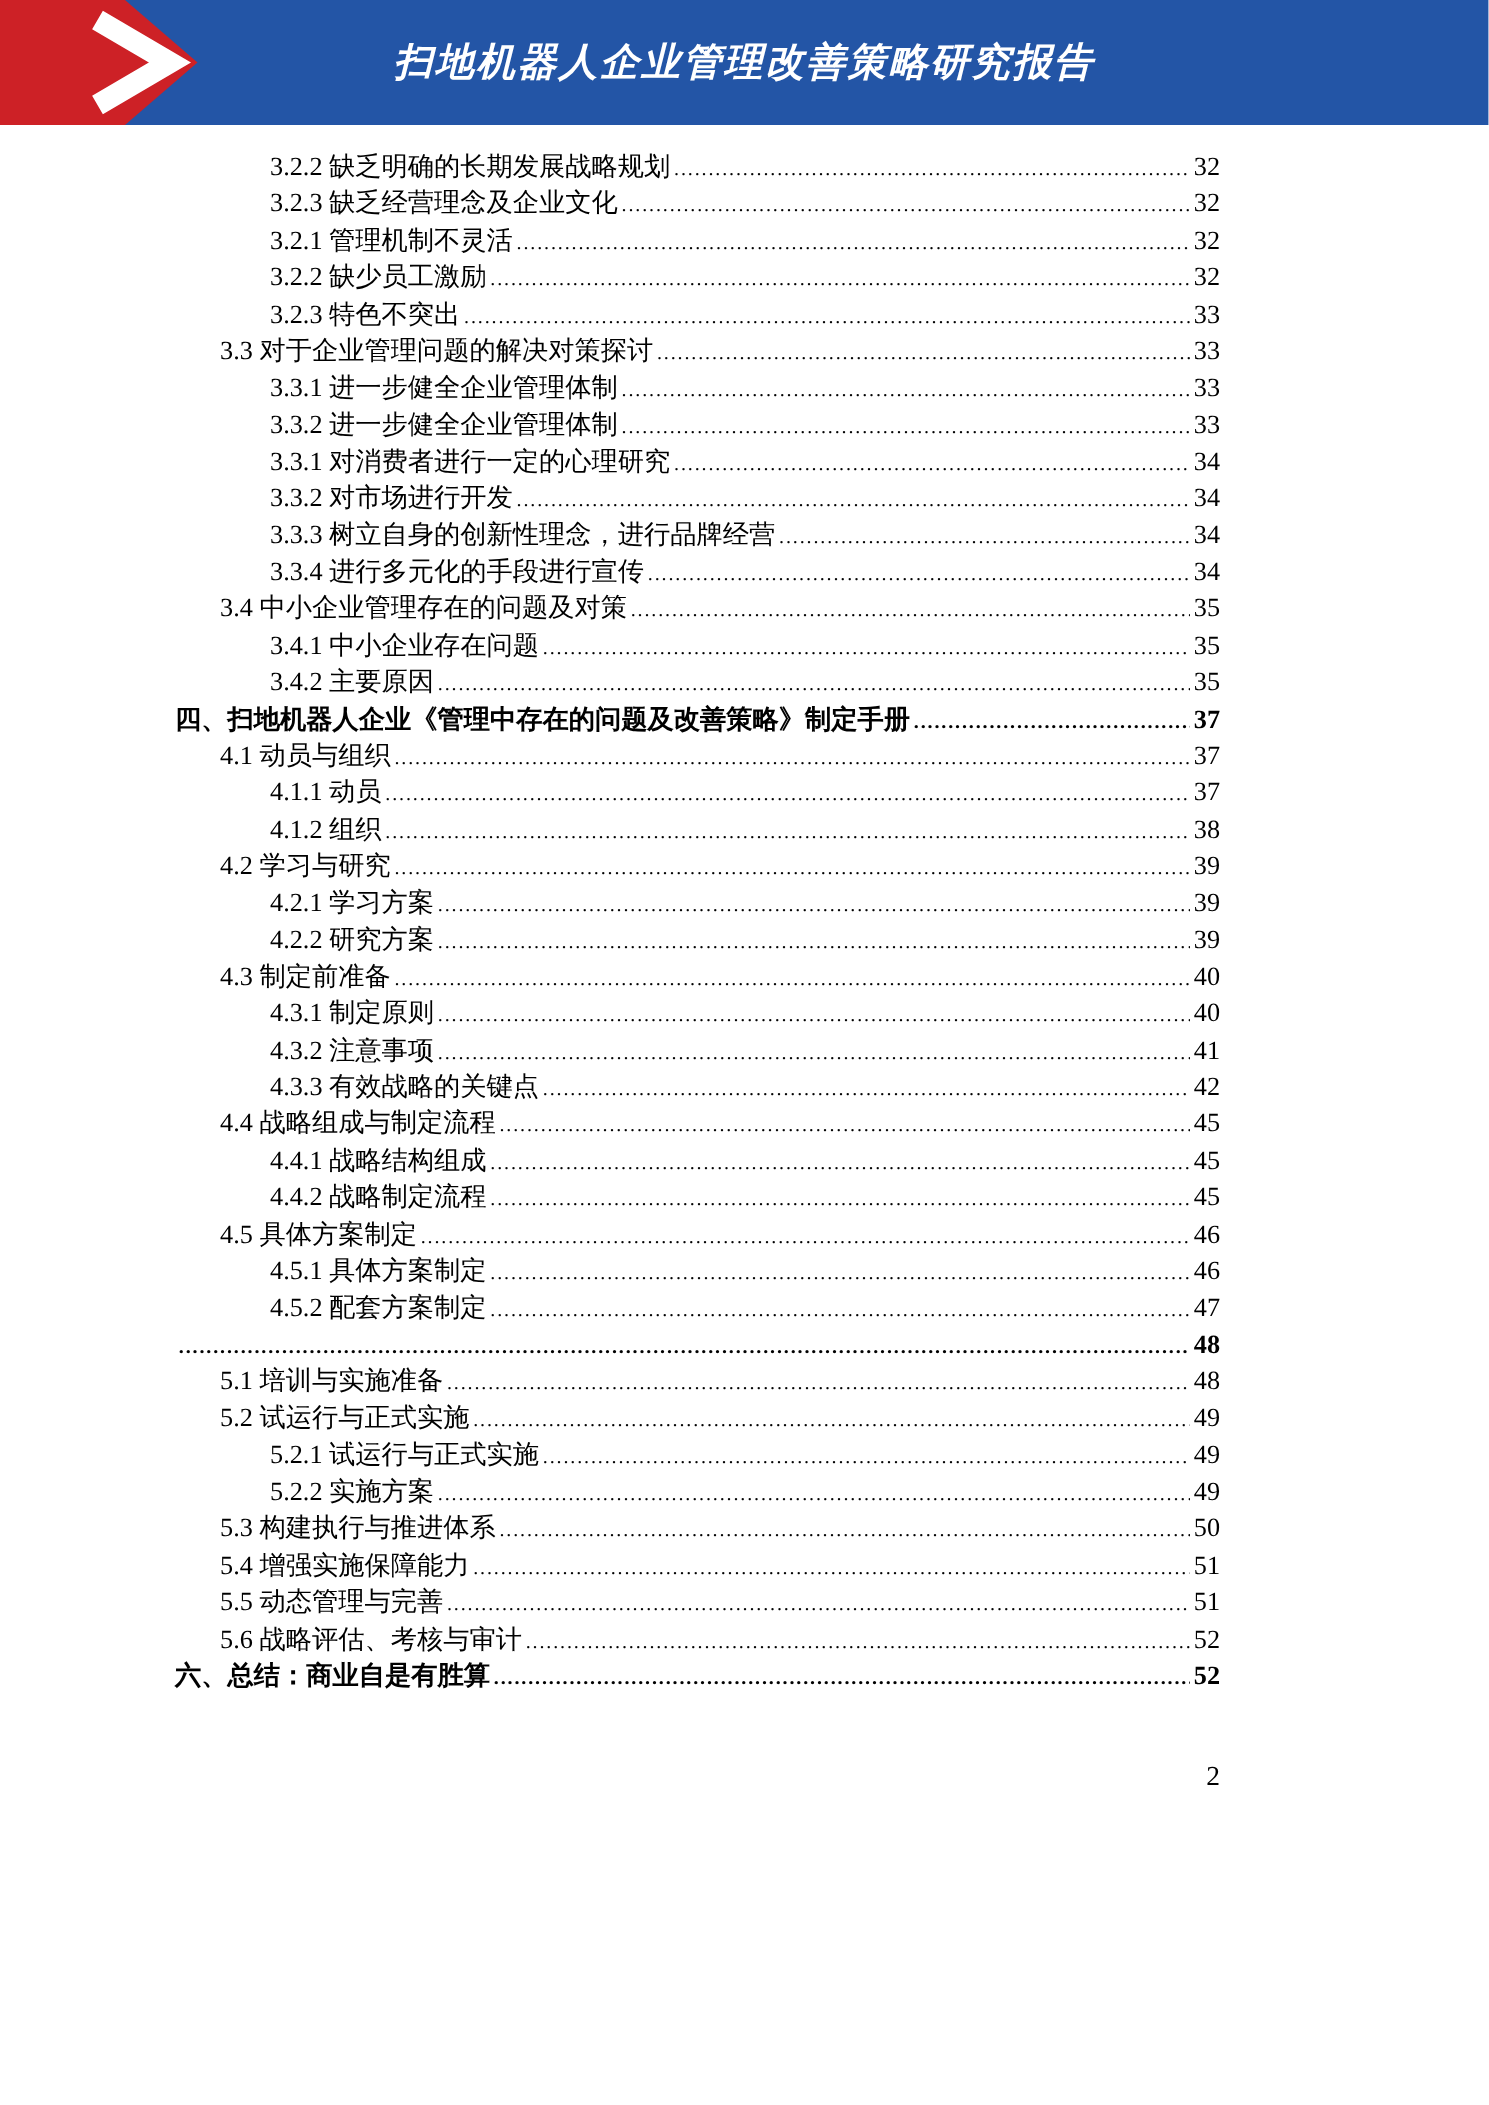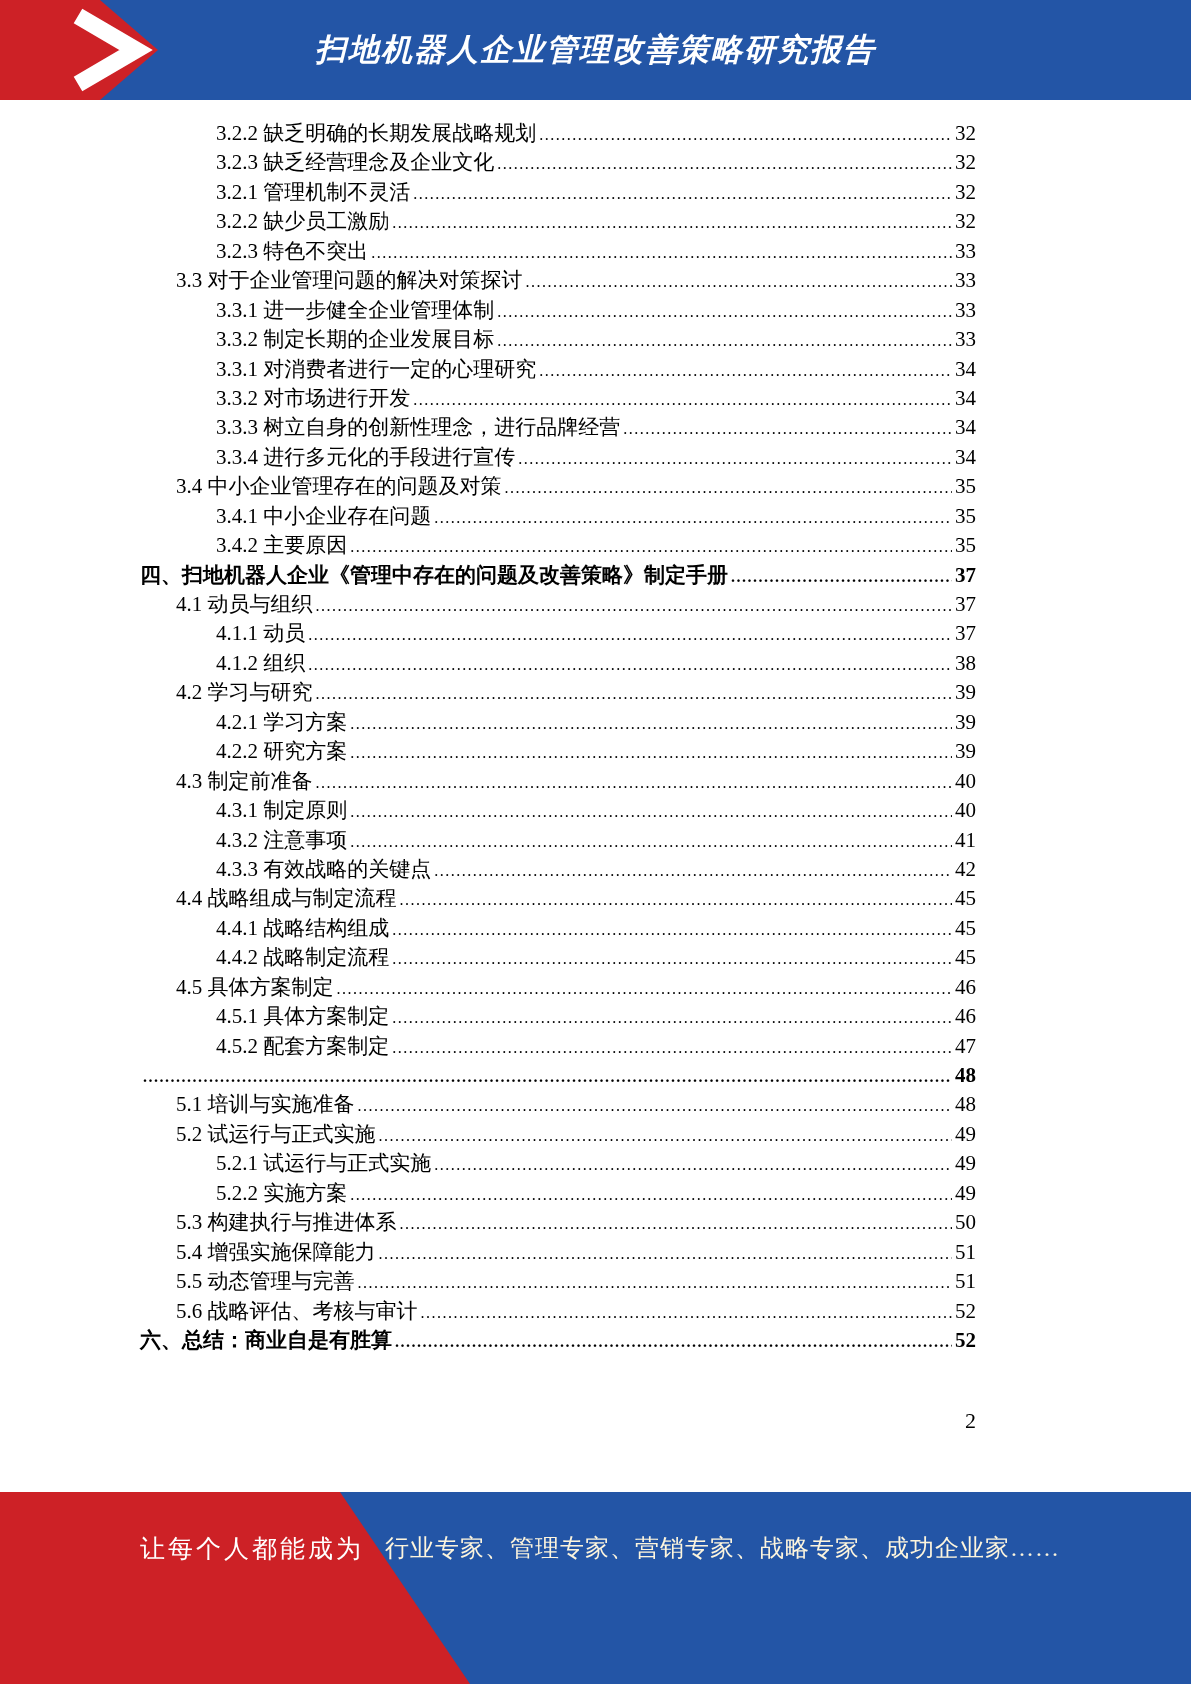--- a/index.html
+++ b/index.html
@@ -147,21 +147,21 @@
         <span class="toc-label">3.3 对于企业管理问题的解决对策探讨</span>
         <span class="toc-dots"></span>
         <span class="toc-page">33</span>
       </div>
       <div class="toc-row lvl-3">
         <span class="toc-label">3.3.1 进一步健全企业管理体制</span>
         <span class="toc-dots"></span>
         <span class="toc-page">33</span>
       </div>
       <div class="toc-row lvl-3">
-        <span class="toc-label">3.3.2 制定长期的企业发展目标</span>
+        <span class="toc-label">3.3.2 进一步健全企业管理体制</span>
         <span class="toc-dots"></span>
         <span class="toc-page">33</span>
       </div>
       <div class="toc-row lvl-3">
         <span class="toc-label">3.3.1 对消费者进行一定的心理研究</span>
         <span class="toc-dots"></span>
         <span class="toc-page">34</span>
       </div>
       <div class="toc-row lvl-3">
         <span class="toc-label">3.3.2 对市场进行开发</span>
@@ -324,19 +324,14 @@
       </div>
       <div class="toc-row lvl-1">
         <span class="toc-label">六、总结：商业自是有胜算</span>
         <span class="toc-dots"></span>
         <span class="toc-page">52</span>
       </div>
     </main>
 
   <div class="page-num">2</div>
 
-  <footer class="footer">
-    <div class="footer-red"></div>
-    <span class="footer-left">让每个人都能成为</span>
-    <span class="footer-right">行业专家、管理专家、营销专家、战略专家、成功企业家……</span>
-  </footer>
 
 </div>
 
 </body></html>

